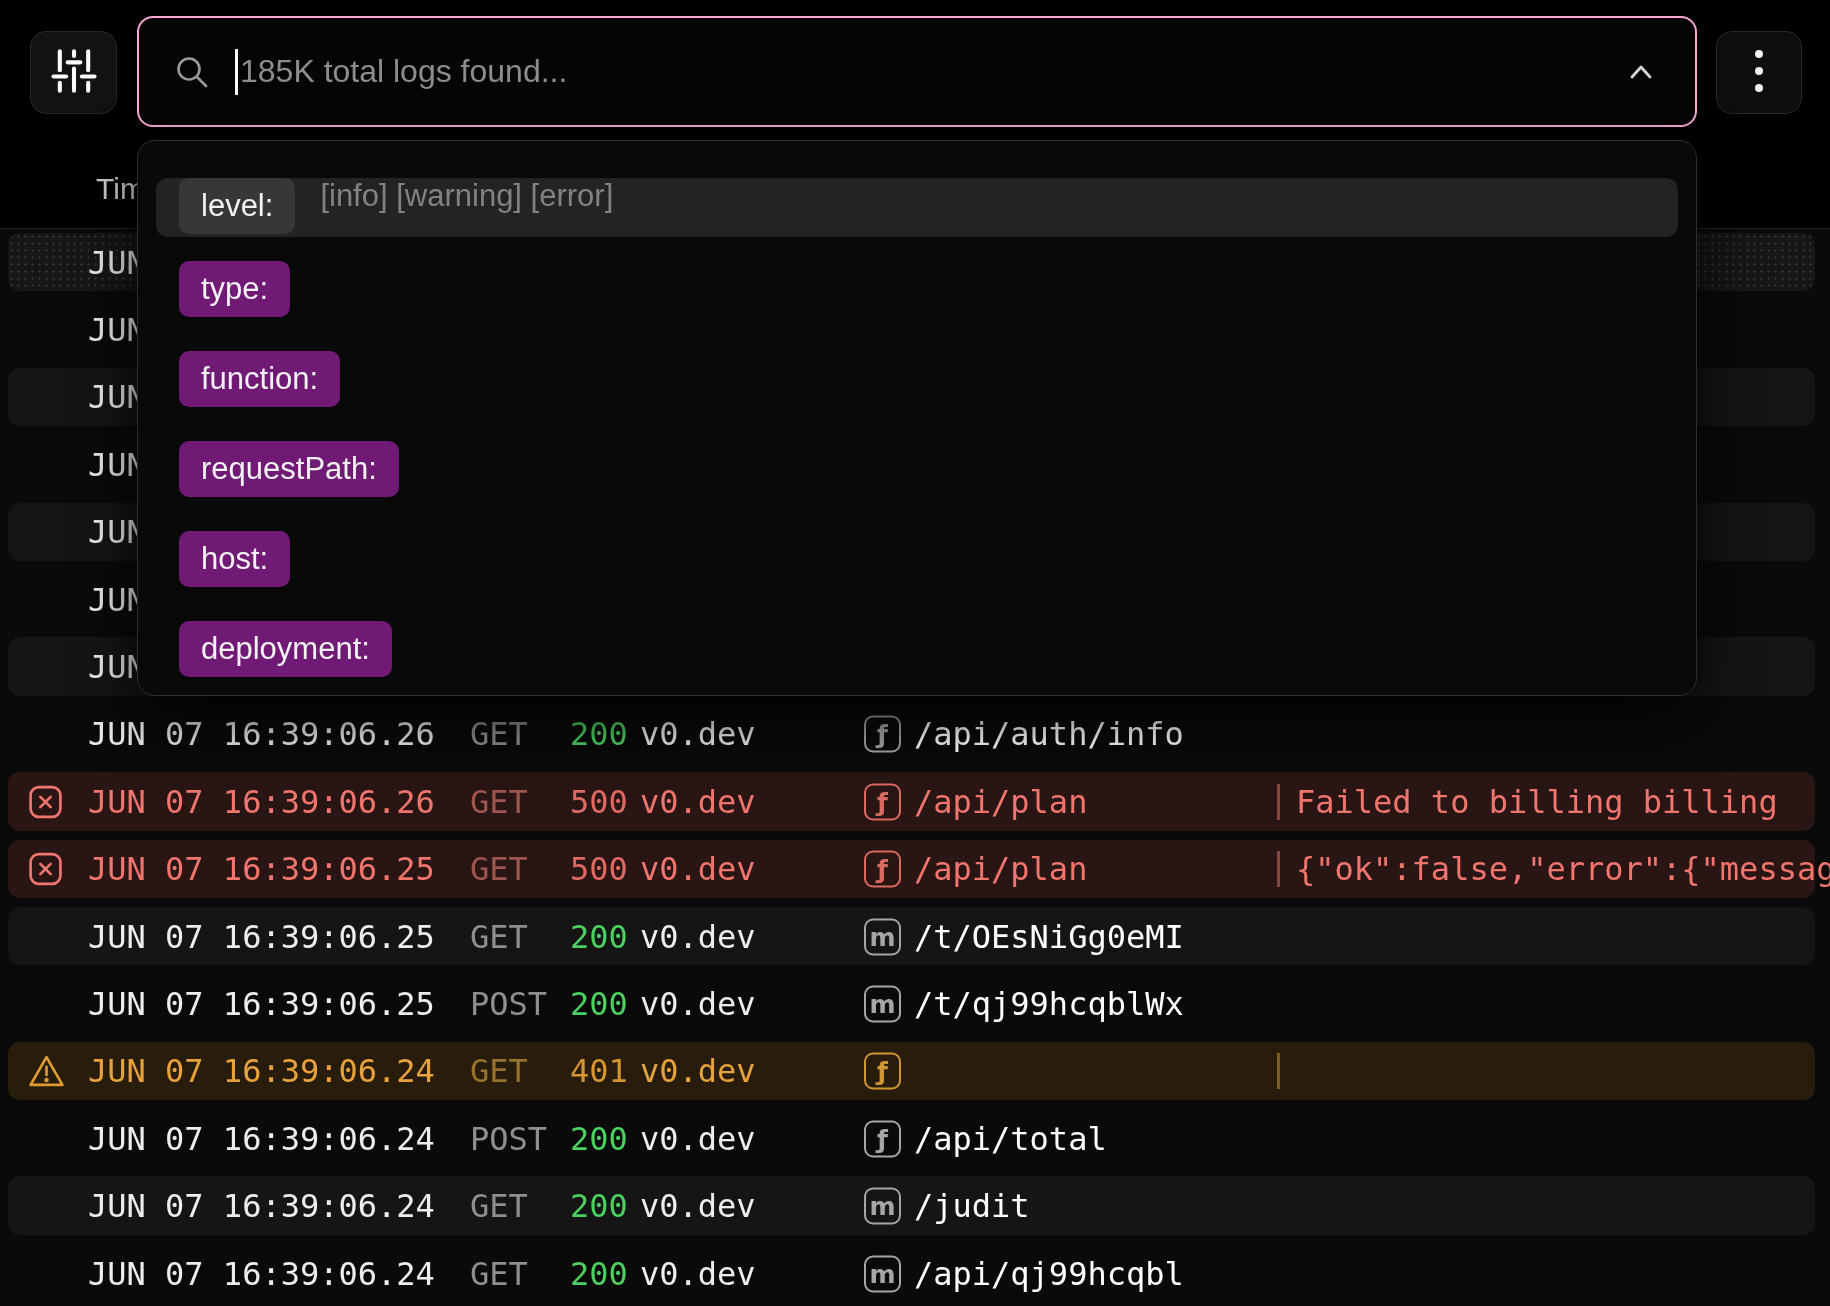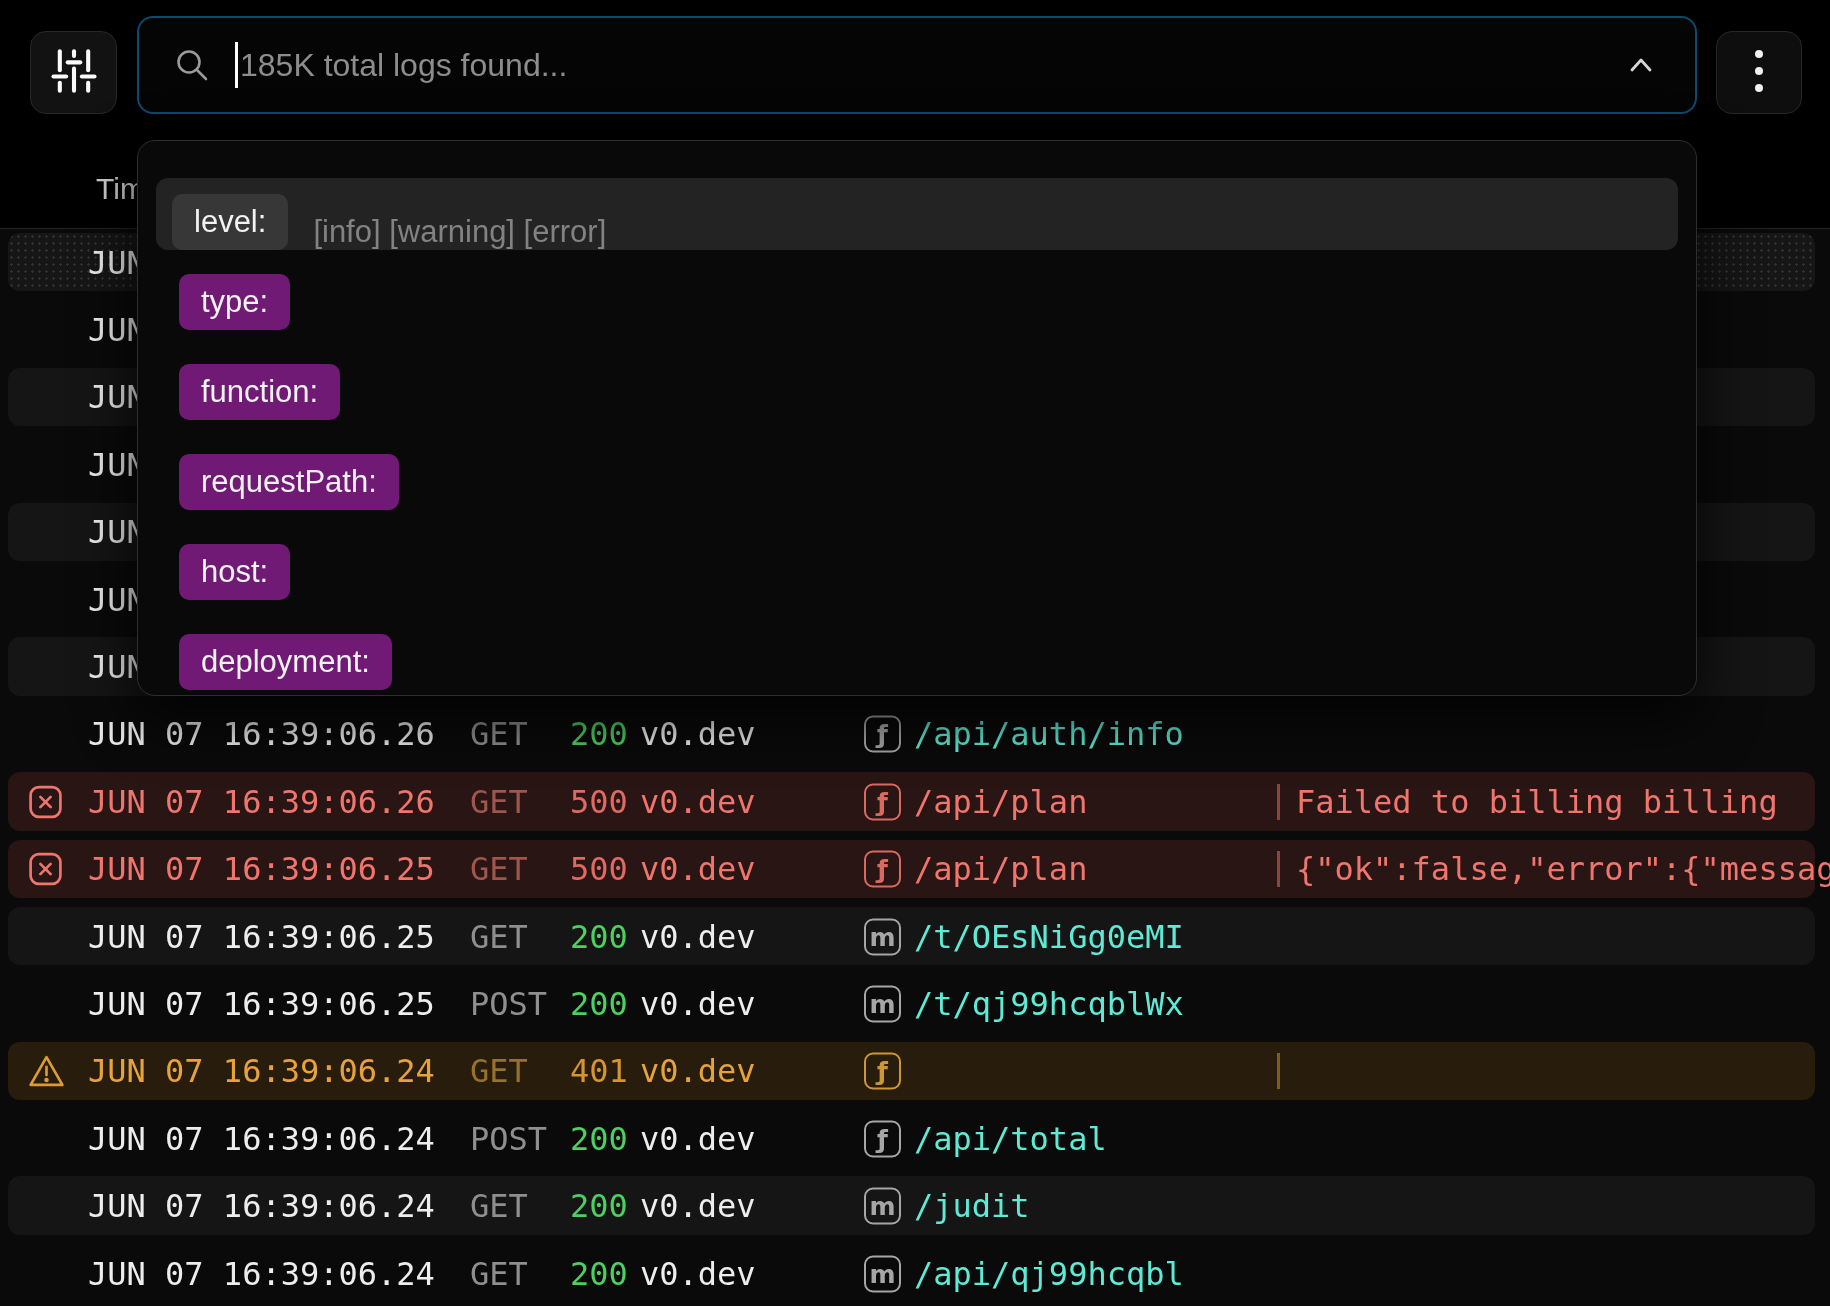--- a/index.html
+++ b/index.html
@@ -7,33 +7,33 @@
     width:1830px;height:1306px;overflow:hidden;position:relative;
     background:#0a0a0a;font-family:"Liberation Sans",sans-serif;
     -webkit-font-smoothing:antialiased;
   }
   
   .topbar{position:absolute;top:0;left:0;width:1830px;height:150px;background:#000;z-index:5}
   .icon-btn{position:absolute;border-radius:16px;background:#121212;border:1px solid #272727;
     display:flex;align-items:center;justify-content:center;cursor:pointer}
   .filter-btn{left:30px;top:31px;width:85px;height:81px}
   .menu-btn{left:1716px;top:31px;width:84px;height:81px;background:#0e0e0e}
-  .searchbar{position:absolute;left:137px;top:16px;width:1560px;height:98px;background:#050505;
-    border:2px solid #0c4a6e;border-radius:16px;box-sizing:border-box;
+  .searchbar{position:absolute;left:137px;top:16px;width:1560px;height:111px;background:#050505;
+    border:2px solid #f9a8d4;border-radius:16px;box-sizing:border-box;
     display:flex;align-items:center;padding:12px 34px}
   .search-glyph{margin-right:24px;flex:0 0 auto;display:flex}
   .caret{width:3px;height:46px;background:#fdfdfd;margin-right:2px;flex:0 0 auto}
   .placeholder{font-size:32px;color:#8d8d8d;white-space:nowrap}
   .chev{margin-left:auto;display:flex;cursor:pointer}
   
   .dropdown{position:absolute;left:137px;top:140px;width:1560px;height:556px;background:#090909;
     border:1px solid #2e2e2e;border-radius:18px;z-index:20;box-sizing:border-box;
     padding:37px 18px;box-shadow:0 20px 60px rgba(0,0,0,.85);overflow:hidden}
-  .dd-highlight{height:72px;background:#232323;border-radius:12px;display:flex;align-items:flex-end;
-    padding-left:16px;box-sizing:border-box;margin-bottom:24px;cursor:pointer}
+  .dd-highlight{height:59px;background:#232323;border-radius:12px;display:flex;align-items:flex-start;
+    padding-left:23px;box-sizing:border-box;margin-bottom:24px;cursor:pointer}
   .dd-pill{display:inline-flex;align-items:center;height:56px;padding:0 22px;border-radius:10px;
     background:#701a75;color:#f2f2f2;font-size:31px;font-weight:500;cursor:pointer;white-space:nowrap}
   .dd-highlight .dd-pill{background:#373737}
   .dd-hint{margin-left:25px;color:#828282;font-size:31px;white-space:nowrap}
   .dd-item{margin:0 0 34px 23px}
   
   .table-header{position:absolute;top:150px;left:0;width:1830px;height:78px;background:#000;
     border-bottom:1px solid #242424;display:flex;align-items:center;z-index:1}
   .table-header .th{margin-left:96px;color:#cfcfcf;font-size:30px}
   .rows{position:absolute;top:229px;left:0;width:1830px;z-index:1}
@@ -47,21 +47,21 @@
   .cell{position:absolute;top:50%;transform:translateY(-50%);
     font-family:"DejaVu Sans Mono",monospace;font-size:32px;white-space:pre;line-height:1}
   .level-icon{left:27px;display:flex}
   .ts{left:88px;color:#ededed}
   .method{left:470px;color:#8f8f8f}
   .status{left:570px;color:#8f8f8f}
   .host{left:640px;color:#ededed}
   .src{left:864px;width:37px;height:37px;border:2.5px solid currentColor;border-radius:9px;
     display:flex;align-items:center;justify-content:center;box-sizing:border-box;
     font-family:"DejaVu Sans",sans-serif;font-size:25px;font-weight:600;color:#a6a6a6}
-  .path{left:914px;color:#5eead4}
+  .path{left:914px;color:#ffffff}
   .sep{left:1277px;width:3px;height:36px;background:#3a3a3a}
   .msg{left:1296px;color:#ededed}
   .row.info .status{color:#4ad15f}
   .row.error .ts,.row.error .host,.row.error .path,.row.error .msg{color:#f0756d}
   .row.error .method{color:#9e564e}
   .row.error .status{color:#e06a62}
   .row.error .src{color:#d96a60}
   .row.error .level-icon{color:#ef766e}
   .row.error .sep{background:#8a4640}
   .row.warning .ts,.row.warning .host,.row.warning .path,.row.warning .msg{color:#e8a23c}

